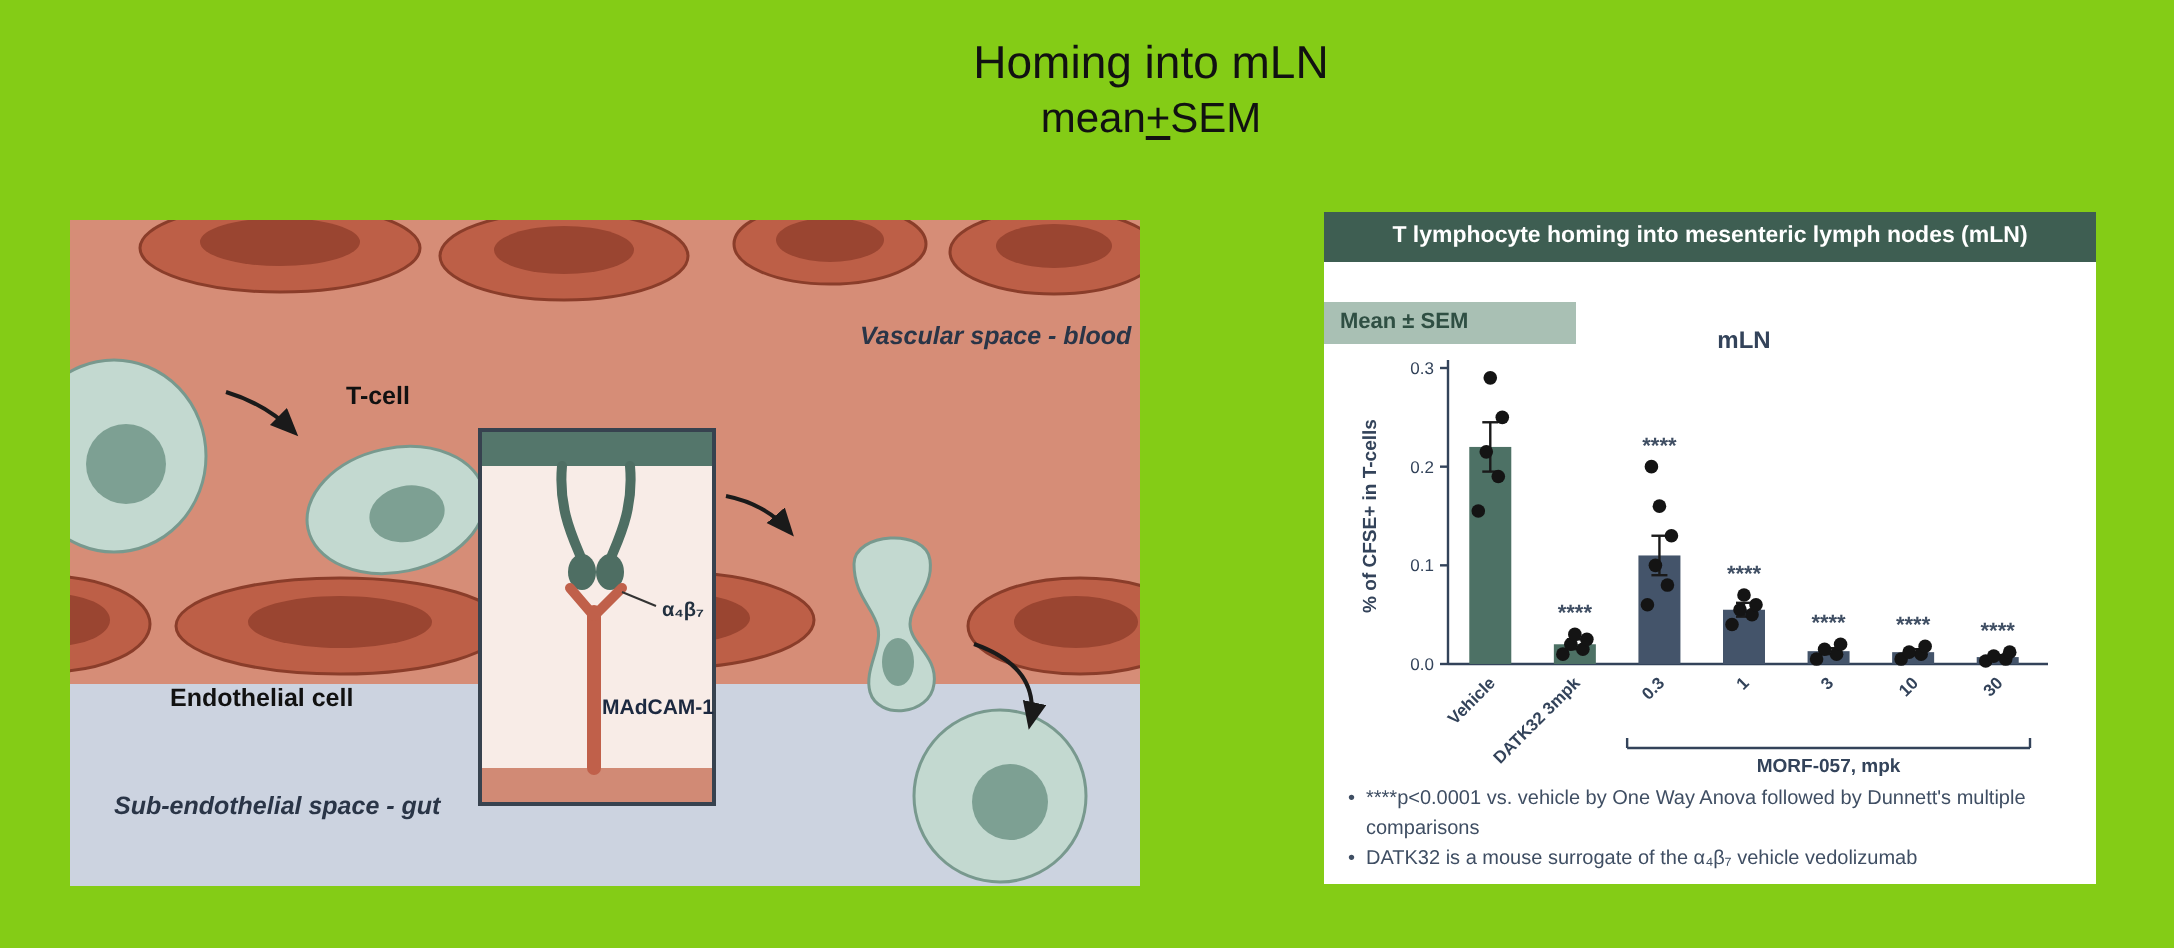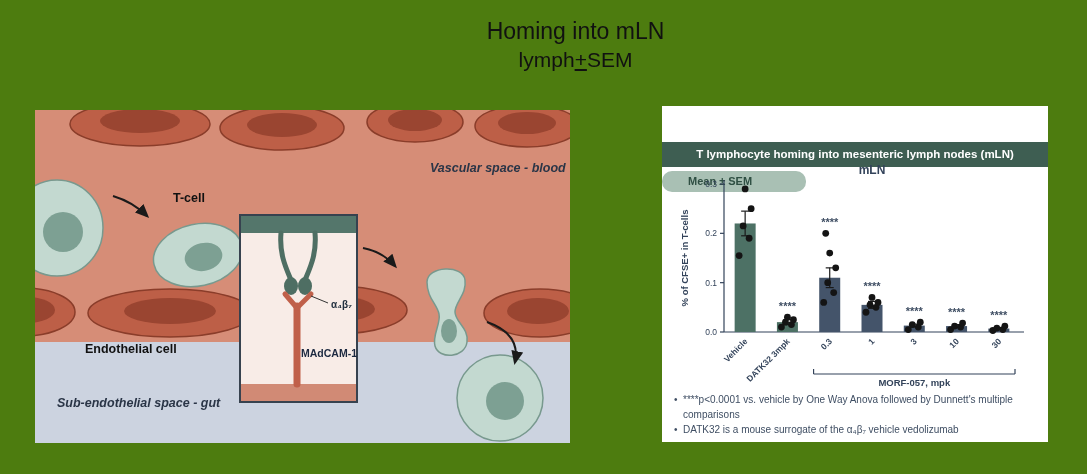--- a/index.html
+++ b/index.html
@@ -1,41 +1,41 @@
 <!DOCTYPE html>
 <html><head>
 <meta charset="utf-8">
 <style>
   html,body{margin:0;padding:0;background:#fff;}
-  .stage{position:relative;width:1087px;height:474px;background:#4d7c0f;overflow:hidden;
+  .stage{position:relative;width:1087px;height:474px;background:#84cc16;overflow:hidden;
          font-family:"Liberation Sans", sans-serif;color:#111;text-decoration:underline;}
   .title-block{position:absolute;top:16px;left:32px;width:1087px;text-align:center;line-height:1.32;}
   .title-line1{font-size:23px;}
   .title-line2{font-size:21px;}
   .pm{text-decoration:underline;}
   .diagram-wrap{position:absolute;left:35px;top:110px;width:535px;height:333px;}
   .panel{position:absolute;left:662px;top:106px;width:386px;height:336px;background:#fff;}
   .panel-header{height:25px;line-height:25px;background:#3e5e52;color:#ffffff;
-                font-size:11.5px;font-weight:bold;text-align:center;padding:0 6px;margin-top:36px;}
-  .panel-subheader{margin-top:4px;width:118px;height:21px;line-height:21px;background:#a9c0b4;
-                   color:#2f4f43;font-size:11px;font-weight:bold;padding-left:26px;border-radius:10px;}
+                font-size:11.5px;font-weight:bold;text-align:center;padding:0 6px;}
+  .panel-subheader{margin-top:20px;width:118px;height:21px;line-height:21px;background:#a9c0b4;
+                   color:#2f4f43;font-size:11px;font-weight:bold;padding-left:8px;}
   .chart-wrap{position:absolute;left:14px;top:54px;width:360px;height:238px;text-align:center;}
   .footnotes{position:absolute;left:10px;bottom:5px;margin:0;padding:0;list-style:none;
              font-size:10px;color:#3f4e63;line-height:1.5;}
   .footnotes li{padding-left:11px;position:relative;}
   .footnotes li::before{content:"\2022";position:absolute;left:2px;}
 </style>
 </head>
 <body>
 
 <div class="stage">
 
   <div class="title-block">
     <div class="title-line1">Homing into mLN</div>
-    <div class="title-line2"><span>lymph</span><span class="pm">+</span><span>SEM</span></div>
+    <div class="title-line2"><span>mean</span><span class="pm">+</span><span>SEM</span></div>
   </div>
 
   <div class="diagram-wrap">
     <svg width="535" height="333" viewBox="0 0 535 333">
       <defs>
         <marker id="ah" markerWidth="8" markerHeight="8" refX="5.5" refY="3" orient="auto">
           <path d="M0,0 L7,3 L0,6 Z" fill="#1a1a1a"></path>
         </marker>
       </defs>
 

